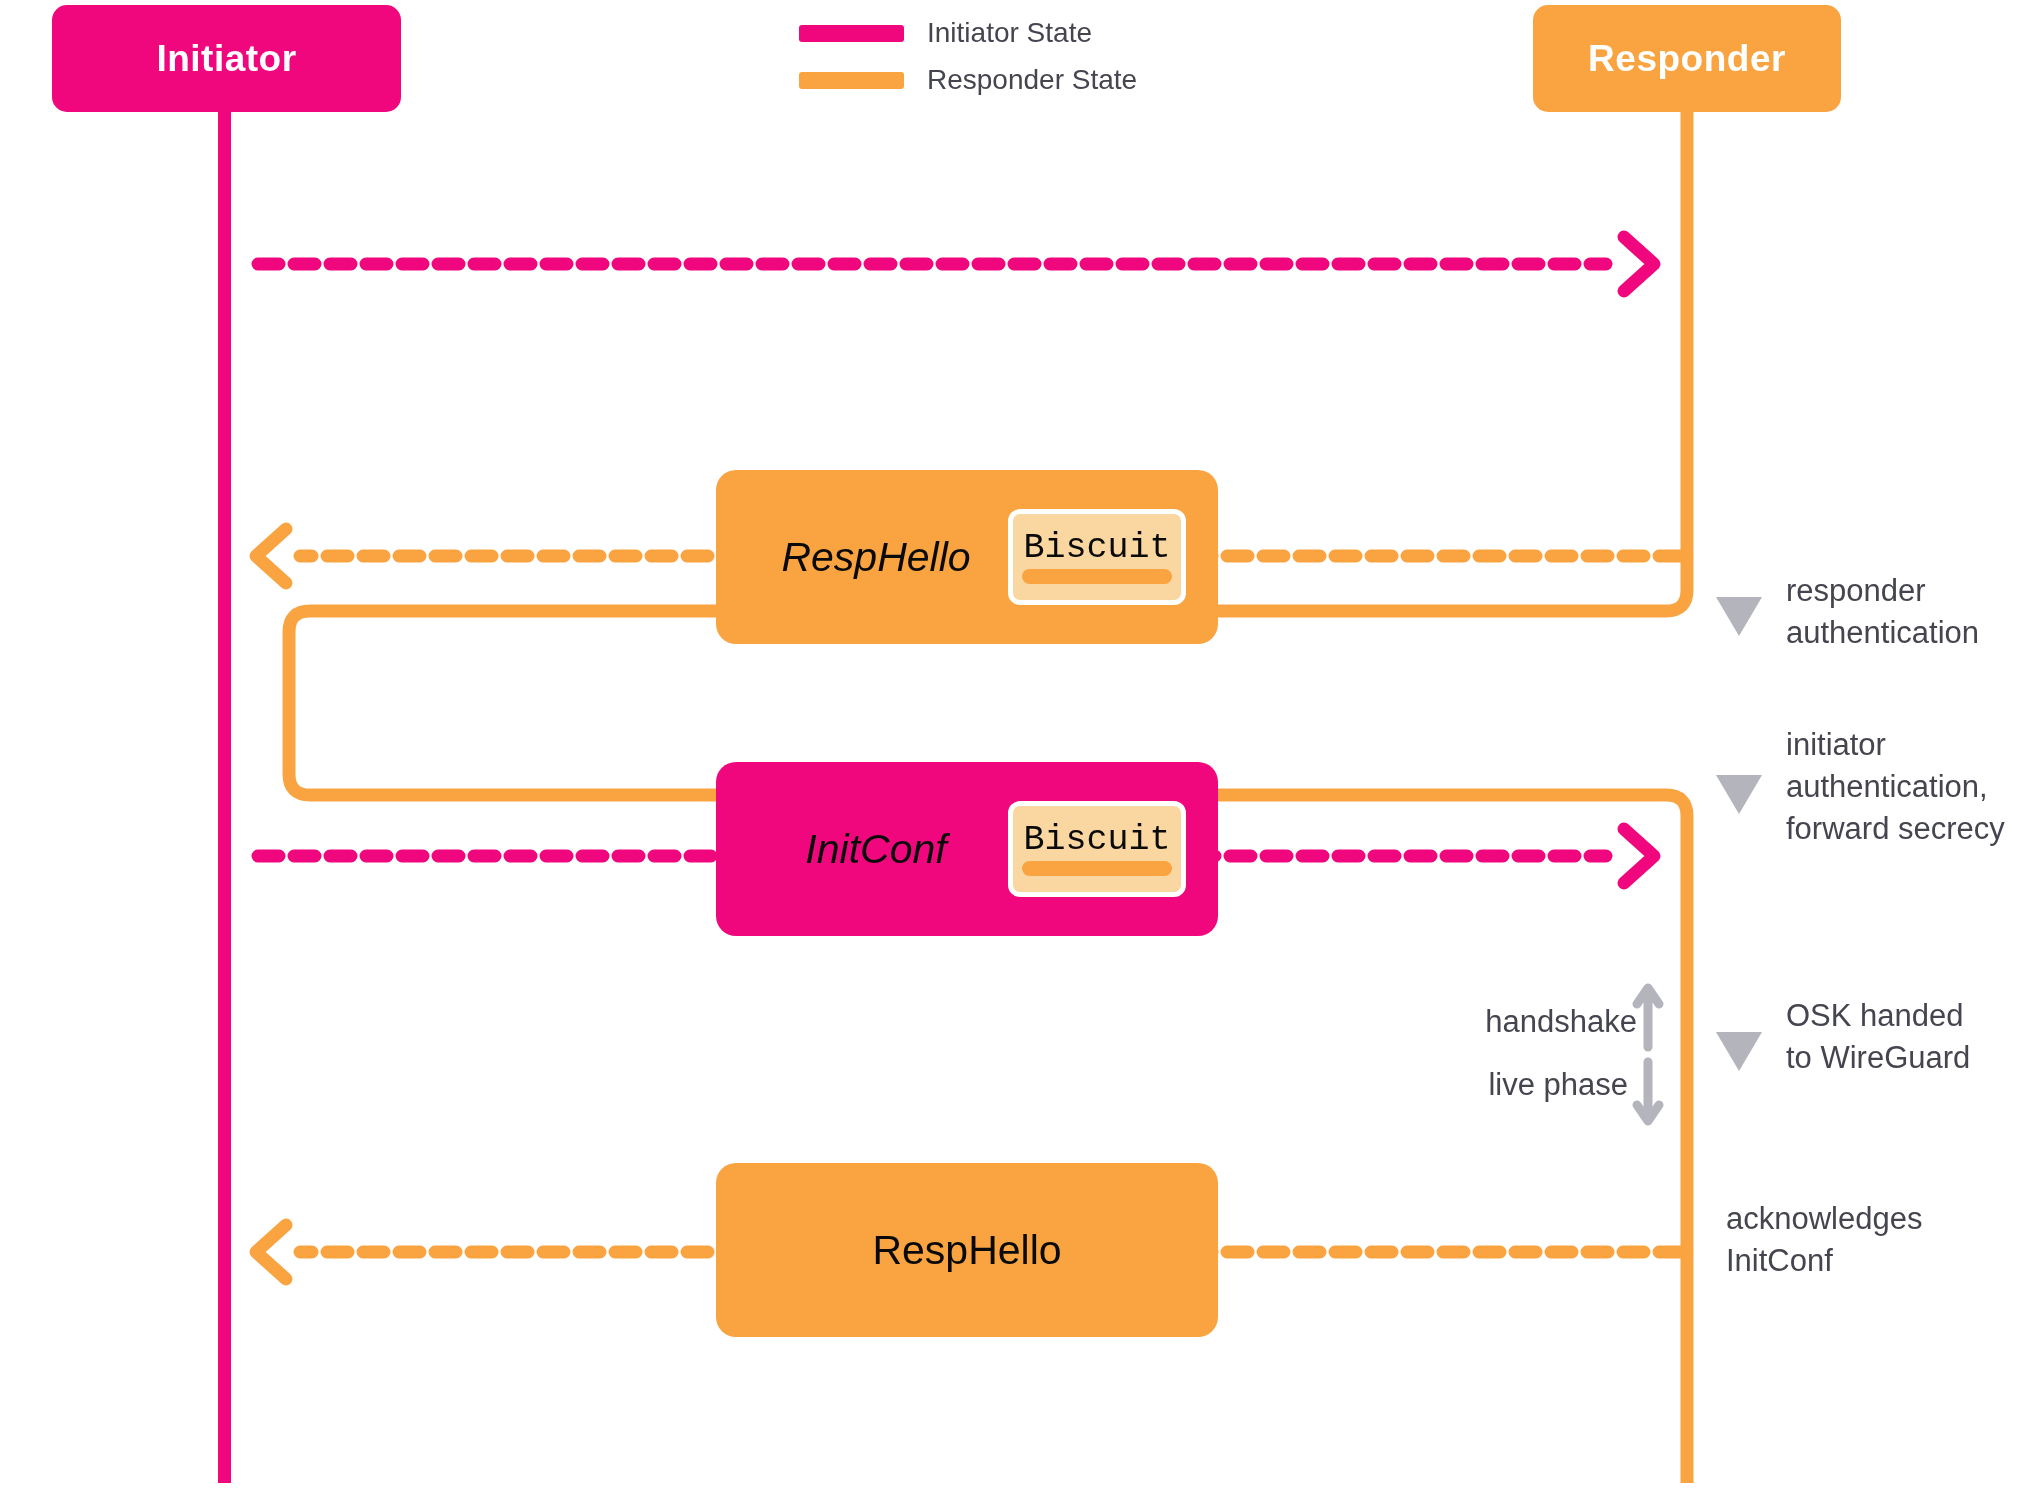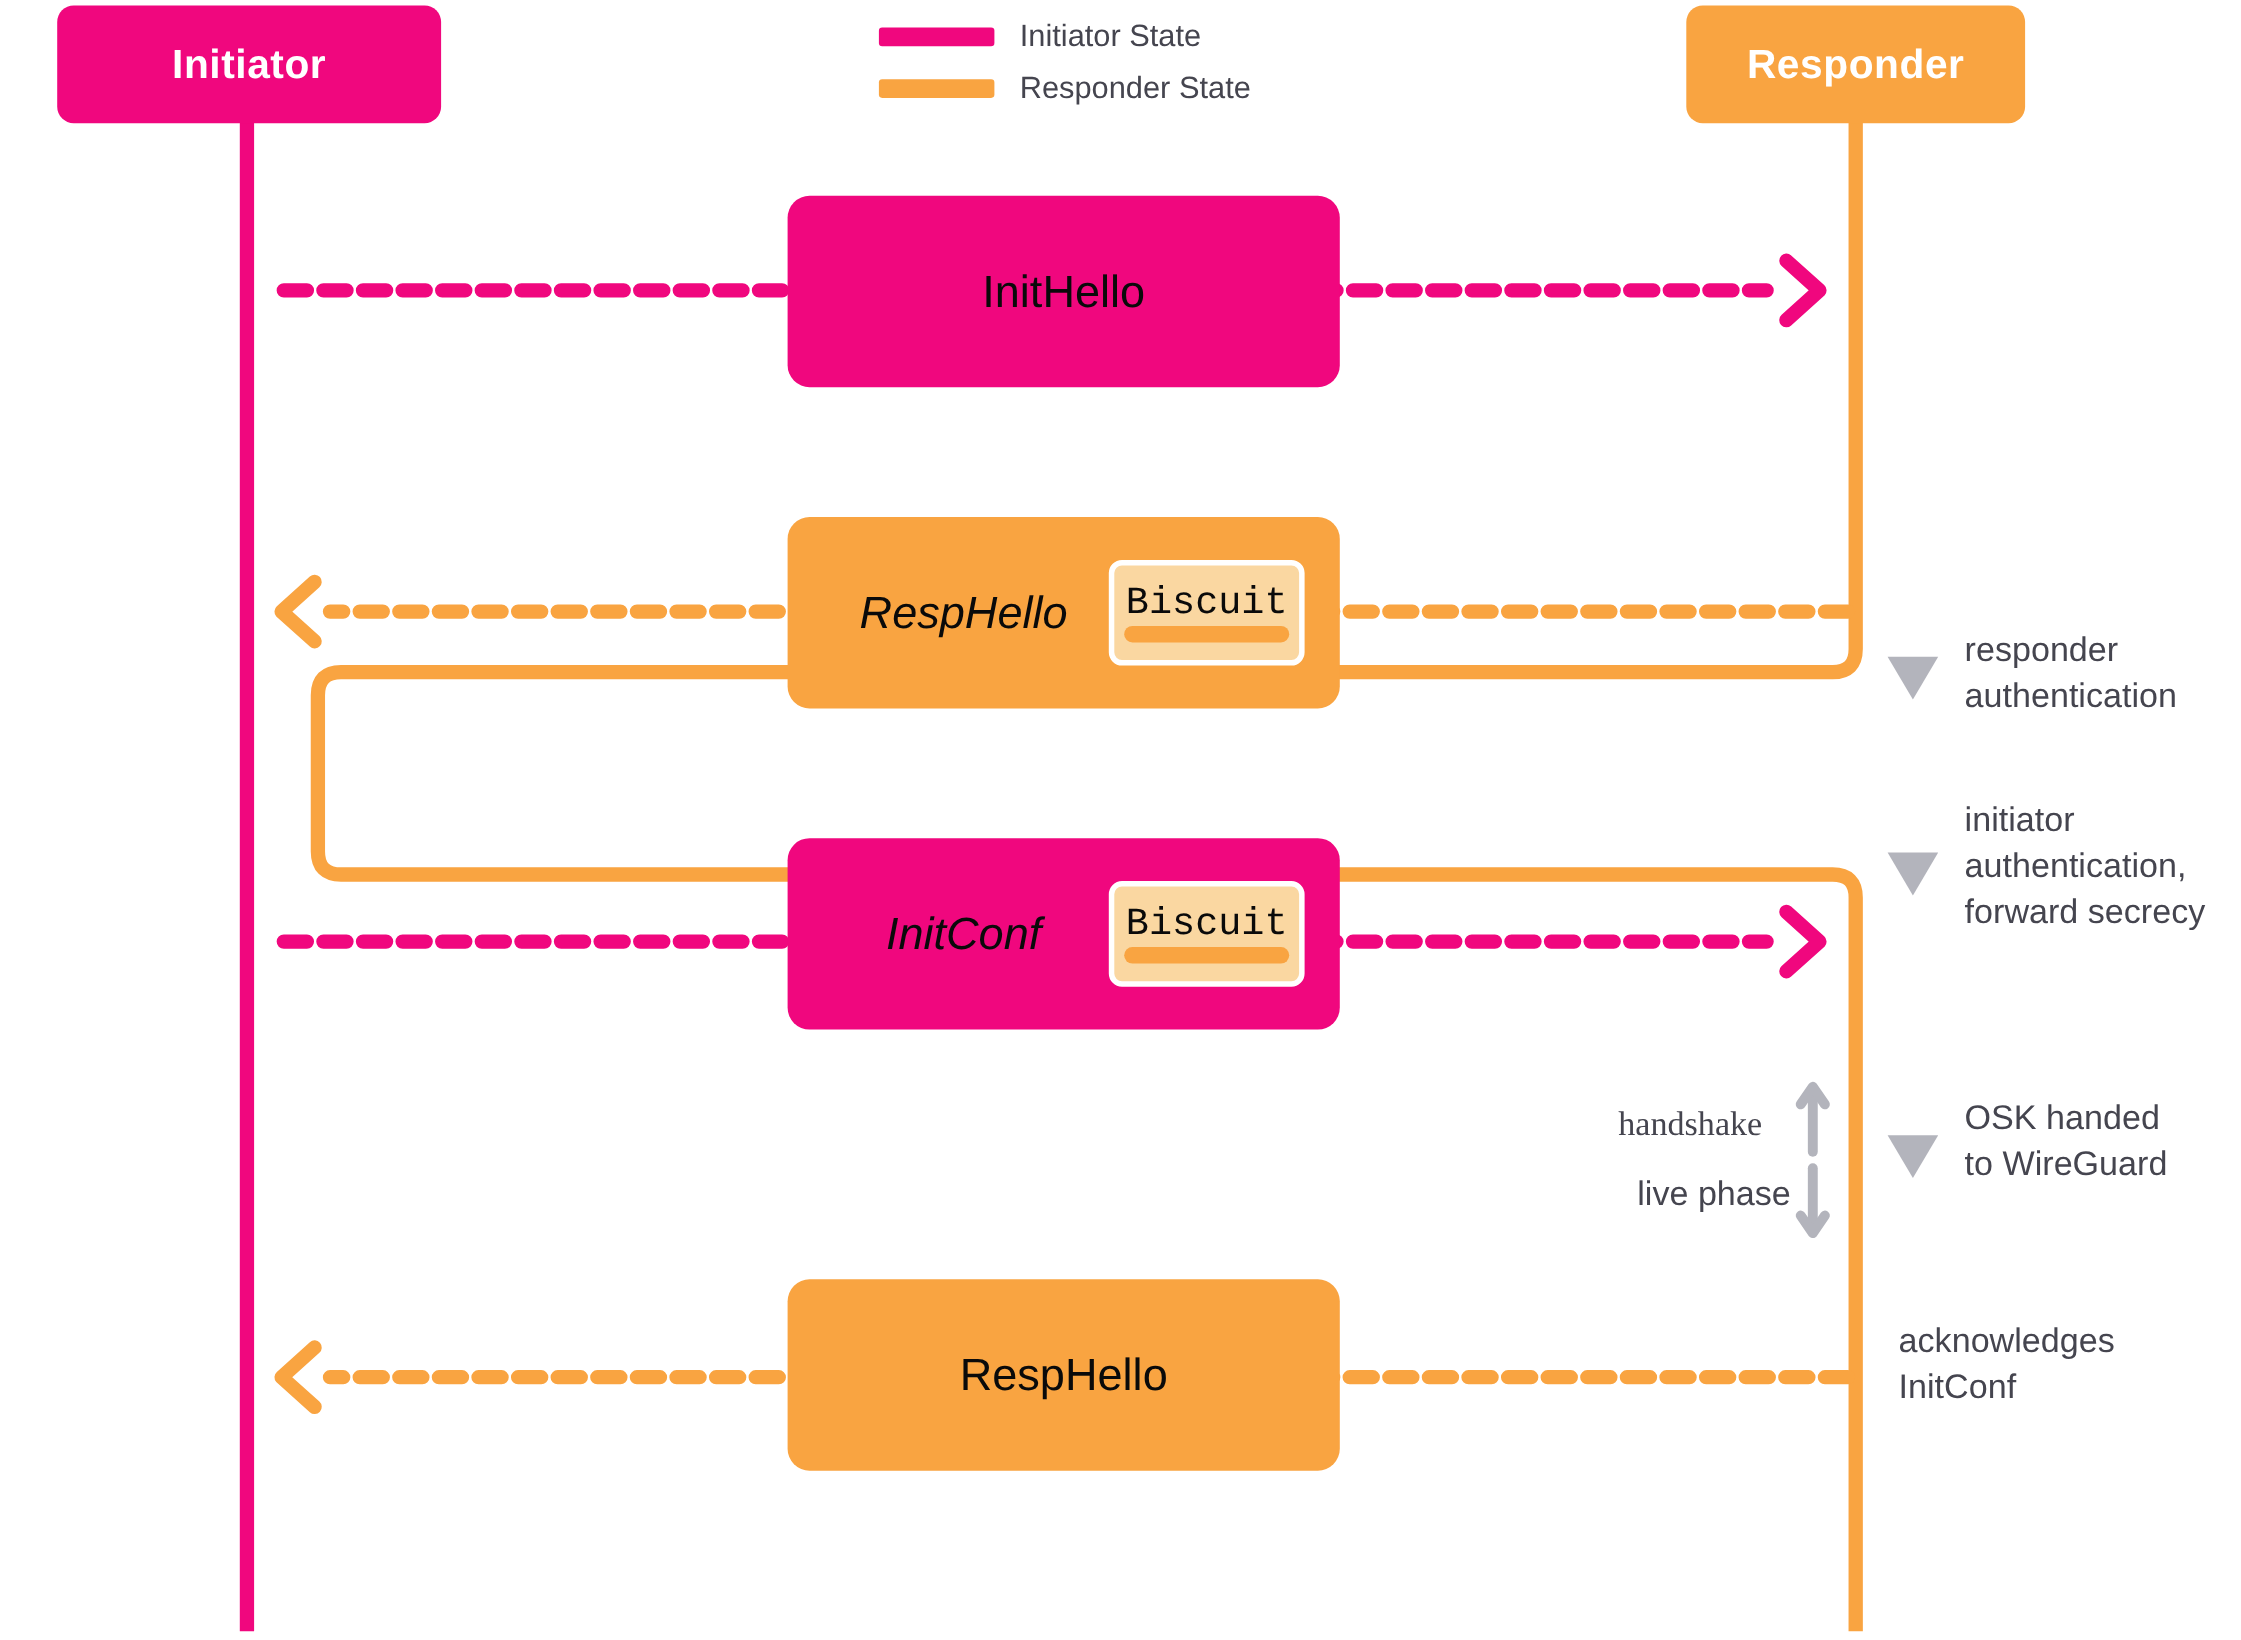--- a/index.html
+++ b/index.html
@@ -94,23 +94,20 @@
     <div class="legend-row">
       <span class="swatch pink"></span>
       <span class="legend-label">Initiator State</span>
     </div>
     <div class="legend-row">
       <span class="swatch orange"></span>
       <span class="legend-label">Responder State</span>
     </div>
   </div>
 
-  <div class="msg pink" style="top:178px;">
-    <span class="msg-label">InitHello</span>
-  </div>
 
   <div class="msg orange with-biscuit" style="top:470px;">
     <span class="msg-label">RespHello</span>
     <div class="biscuit">
       <span class="biscuit-label">Biscuit</span>
       <span class="biscuit-bar"></span>
     </div>
   </div>
 
   <div class="msg pink with-biscuit" style="top:762px;">
@@ -139,20 +136,20 @@
   <div class="note" style="left:1740px;top:995px;">
     <span>OSK handed</span>
     <span>to WireGuard</span>
   </div>
 
   <div class="note" style="left:1680px;top:1198px;">
     <span>acknowledges</span>
     <span>InitConf</span>
   </div>
 
-  <div class="note right-align" style="right:481px;top:1001px;font-family:Liberation Serif, serif;">
+  <div class="note right-align" style="right:446px;top:1001px;">
     <span>handshake</span>
   </div>
   <div class="note right-align" style="right:455px;top:1064px;">
     <span>live phase</span>
   </div>
 
 </div>
 
 </body></html>

